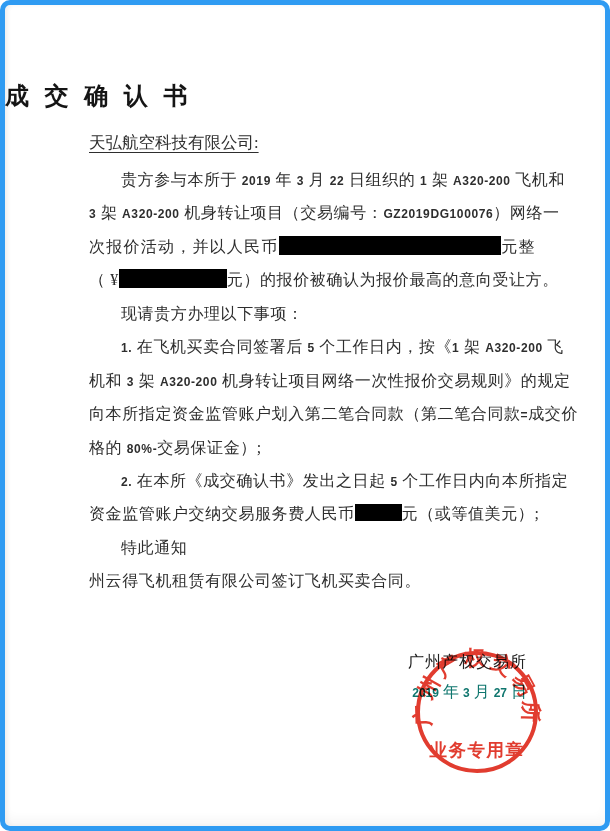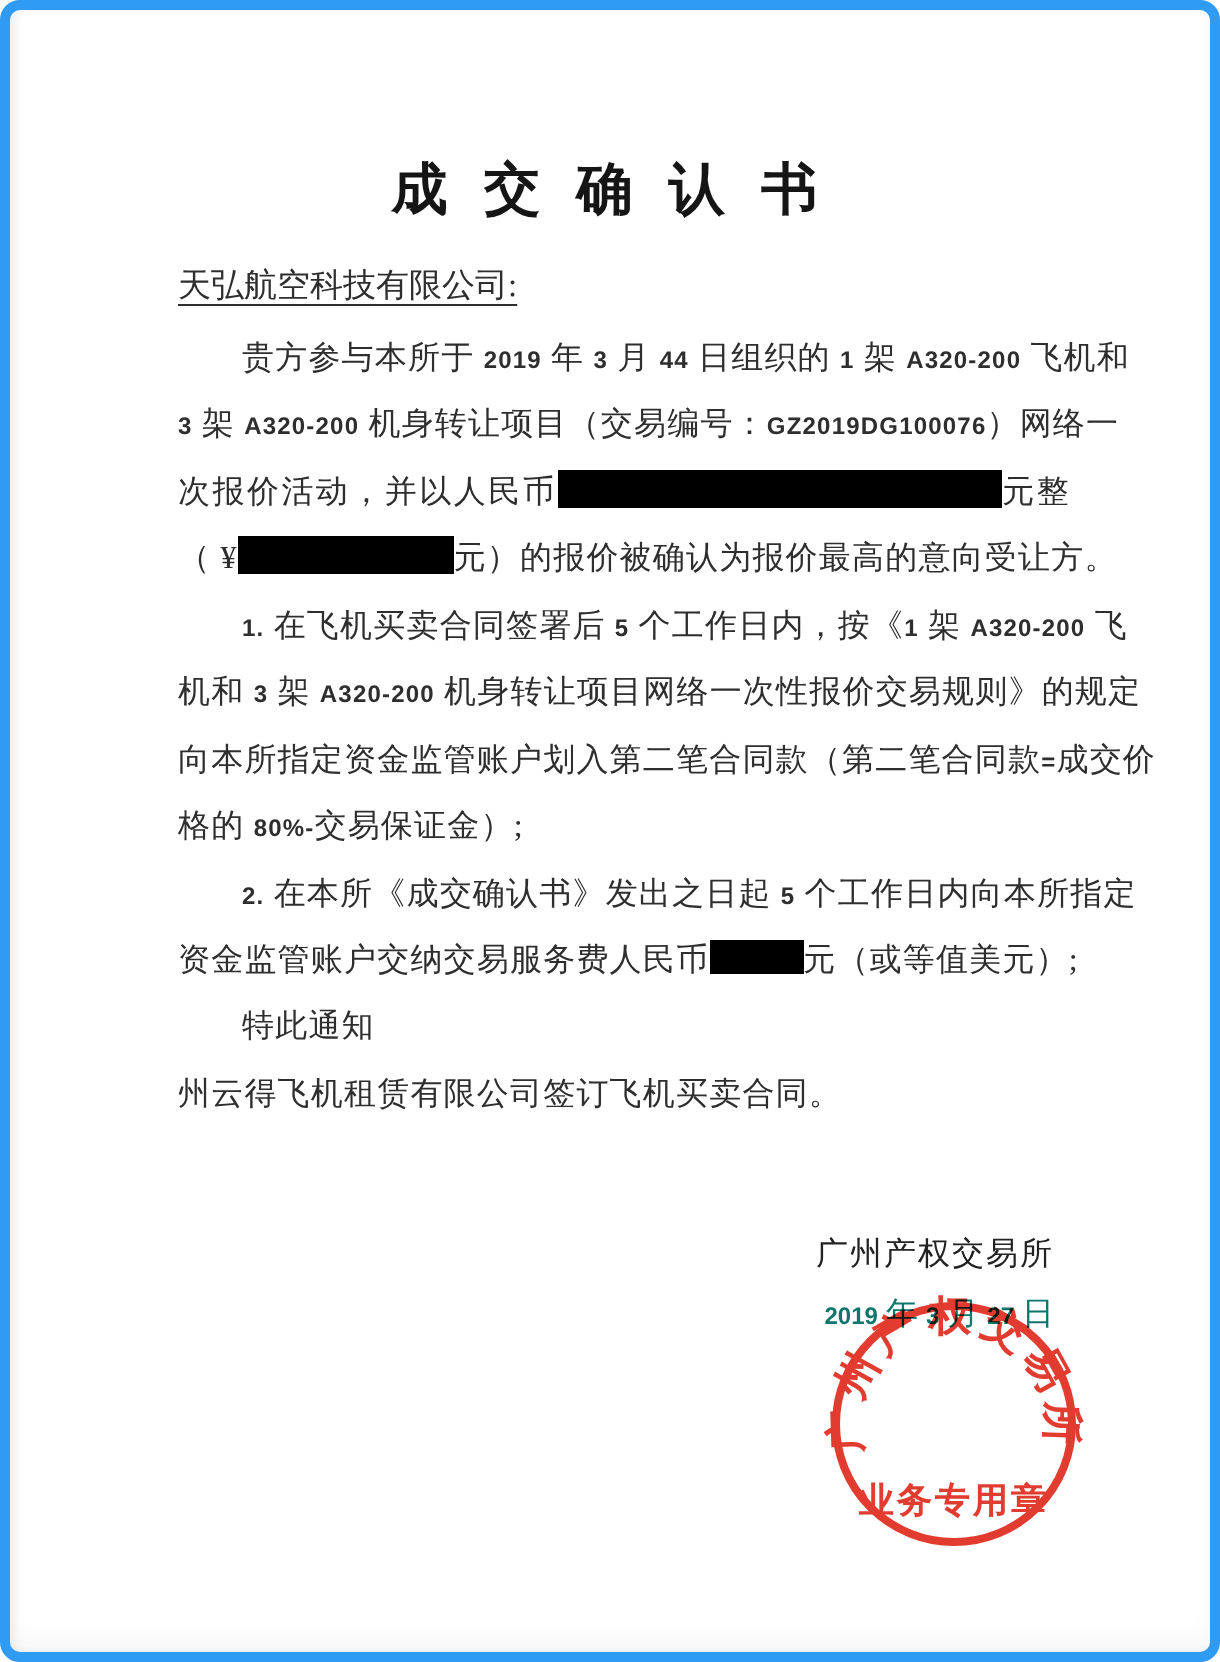--- a/index.html
+++ b/index.html
@@ -15,22 +15,21 @@
     border:5px solid var(--frame-color);
     border-radius:10px;
     background:#fff;
     overflow:hidden;
     font-family:"Liberation Serif","DejaVu Serif",serif;
     color:var(--ink);
     box-shadow:inset 3px 0 4px rgba(0,0,0,0.05), inset 0 -8px 10px rgba(0,0,0,0.03);
   }
   .title{
     margin:78px 0 0 0;
-    text-align:center;
-    font-size:28px;
+    font-size:24px;
     font-weight:700;
     letter-spacing:0.2em;
     line-height:26px;
     color:#151515;
   }
   .content{margin:0 70px 0 84px;}
   .recipient{
     margin-top:21px;
     font-size:16.5px;
     line-height:26px;
@@ -98,24 +97,25 @@
 
   <h1 class="title">成 交 确 认 书</h1>
 
   <div class="content">
 
     <div class="recipient">
       <span class="recipient-text">天弘航空科技有限公司:</span>
     </div>
 
     <div class="body-lines" id="body-lines">
-        <div class="line indent fill">贵方参与本所于 <span class="latin">2019</span> 年 <span class="latin">3</span> 月 <span class="latin">44</span> 日组织的 <span class="latin">1</span> 架 <span class="latin">A320-200</span> 飞机和</div>
+        <div class="line indent fill">贵方参与本所于 <span class="latin">2019</span> 年 <span class="latin">3</span> 月 <span class="latin">22</span> 日组织的 <span class="latin">1</span> 架 <span class="latin">A320-200</span> 飞机和</div>
         <div class="line fill"><span class="latin">3</span> 架 <span class="latin">A320-200</span> 机身转让项目（交易编号：<span class="latin">GZ2019DG100076</span>）网络一</div>
         <div class="line fill">次报价活动，并以人民币<span class="redact amount-in-words"></span>元整</div>
         <div class="line">（ ¥<span class="redact amount-in-figures"></span>元）的报价被确认为报价最高的意向受让方。</div>
+        <div class="line indent">现请贵方办理以下事项：</div>
         <div class="line indent fill"><span class="latin">1.</span> 在飞机买卖合同签署后 <span class="latin">5</span> 个工作日内，按《<span class="latin">1</span> 架 <span class="latin">A320-200</span> 飞</div>
         <div class="line fill">机和 <span class="latin">3</span> 架 <span class="latin">A320-200</span> 机身转让项目网络一次性报价交易规则》的规定</div>
         <div class="line fill">向本所指定资金监管账户划入第二笔合同款（第二笔合同款<span class="latin">=</span>成交价</div>
         <div class="line">格的 <span class="latin">80%-</span>交易保证金）;</div>
         <div class="line indent fill"><span class="latin">2.</span> 在本所《成交确认书》发出之日起 <span class="latin">5</span> 个工作日内向本所指定</div>
         <div class="line">资金监管账户交纳交易服务费人民币<span class="redact service-fee"></span>元（或等值美元）;</div>
         <div class="line indent">特此通知</div>
         <div class="line">州云得飞机租赁有限公司签订飞机买卖合同。</div>
       </div>
 

